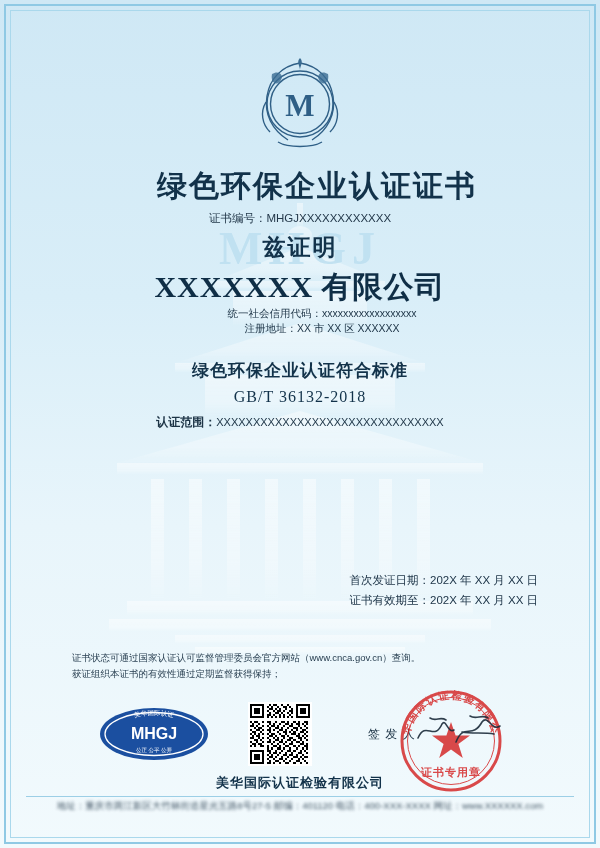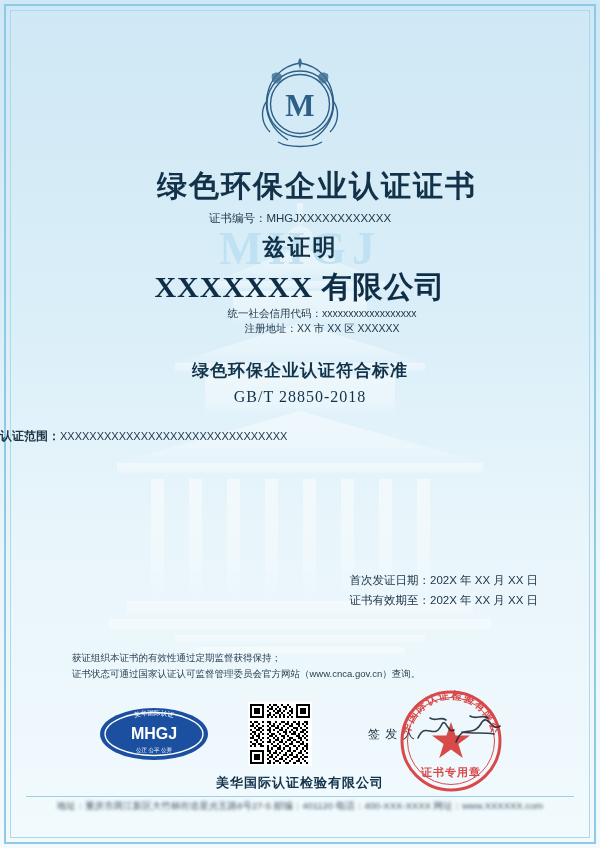--- a/index.html
+++ b/index.html
@@ -141,21 +141,22 @@
     top: 388px;
     text-align: center;
     font-size: 16px;
     color: #12324a;
     letter-spacing: 1px;
     font-family: "Liberation Serif", serif;
   }
   .scope-line {
     position: absolute;
     left: 0; right: 0;
-    top: 428px;
+    top: 414px;
+    text-align: center;
     font-size: 12px;
     color: #1d3purple;
     color: #1d3446;
     font-weight: bold;
   }
   .scope-line .scope-val { font-weight: normal; font-size: 11px; }
 
   
   .dates {
     position: absolute;
@@ -333,38 +334,38 @@
   <div class="info-block">
     <div>
       <span>统一社会信用代码：</span><span>xxxxxxxxxxxxxxxxxx</span>
     </div>
     <div>
       <span>注册地址：</span><span>XX 市 XX 区 XXXXXX</span>
     </div>
   </div>
 
   <div class="std-line">绿色环保企业认证符合标准</div>
-  <div class="std-code">GB/T 28850-2018</div>
+  <div class="std-code">GB/T 36132-2018</div>
 
   <div class="scope-line">
     <span>认证范围：</span><span class="scope-val">XXXXXXXXXXXXXXXXXXXXXXXXXXXXXXX</span>
   </div>
 
   <div class="dates">
     <div>
       <span>首次发证日期：</span><span>202X 年 XX 月 XX 日</span>
     </div>
     <div>
       <span>证书有效期至：</span><span>202X 年 XX 月 XX 日</span>
     </div>
   </div>
 
   <div class="notes">
+    <div>证书状态可通过国家认证认可监督管理委员会官方网站（www.cnca.gov.cn）查询。</div>
     <div>获证组织本证书的有效性通过定期监督获得保持；</div>
-    <div>证书状态可通过国家认证认可监督管理委员会官方网站（www.cnca.gov.cn）查询。</div>
   </div>
 
   <div class="badge">
     <svg viewBox="0 0 112 56" width="112" height="56" xmlns="http://www.w3.org/2000/svg">
       <ellipse cx="56" cy="28" rx="54" ry="26" fill="#1b4fa0"></ellipse>
       <ellipse cx="56" cy="28" rx="49" ry="21.5" fill="none" stroke="#ffffff" stroke-width="1.3"></ellipse>
       <path id="arcTop" d="M 16 30 A 40 21 0 0 1 96 30" fill="none"></path>
       <text font-family="Liberation Sans, sans-serif" font-size="6.5" fill="#ffffff">
         <textPath href="#arcTop" startOffset="50%" text-anchor="middle">美华国际认证</textPath>
       </text>

